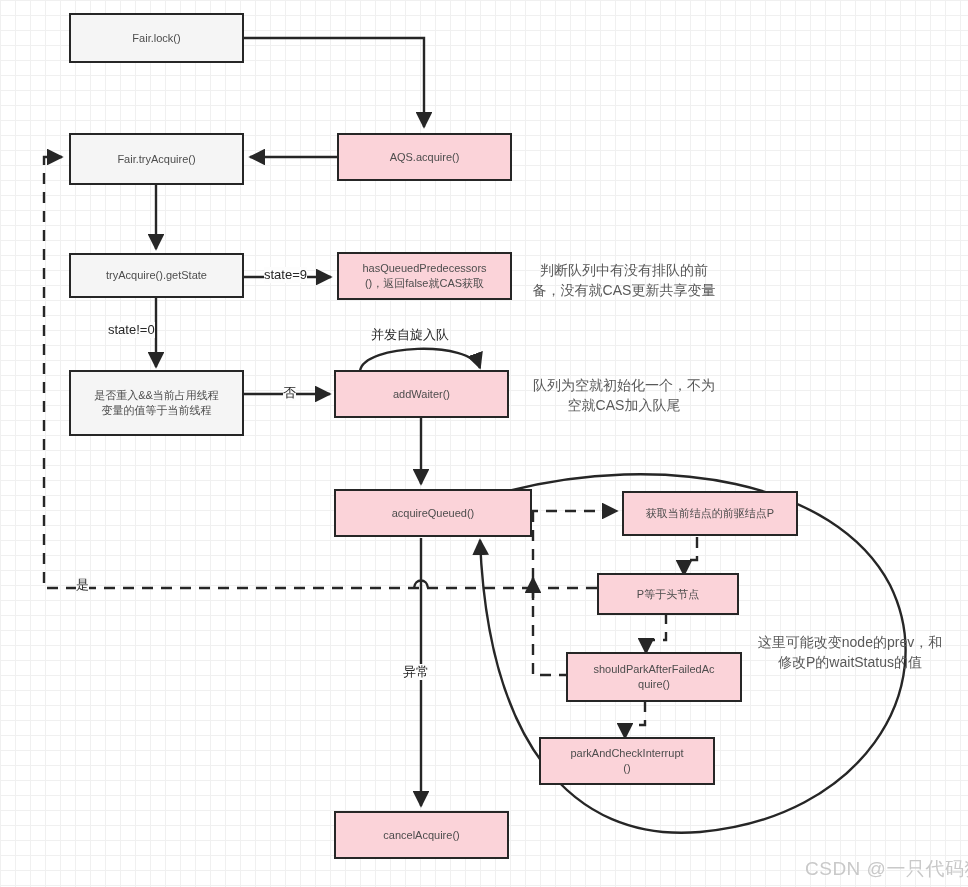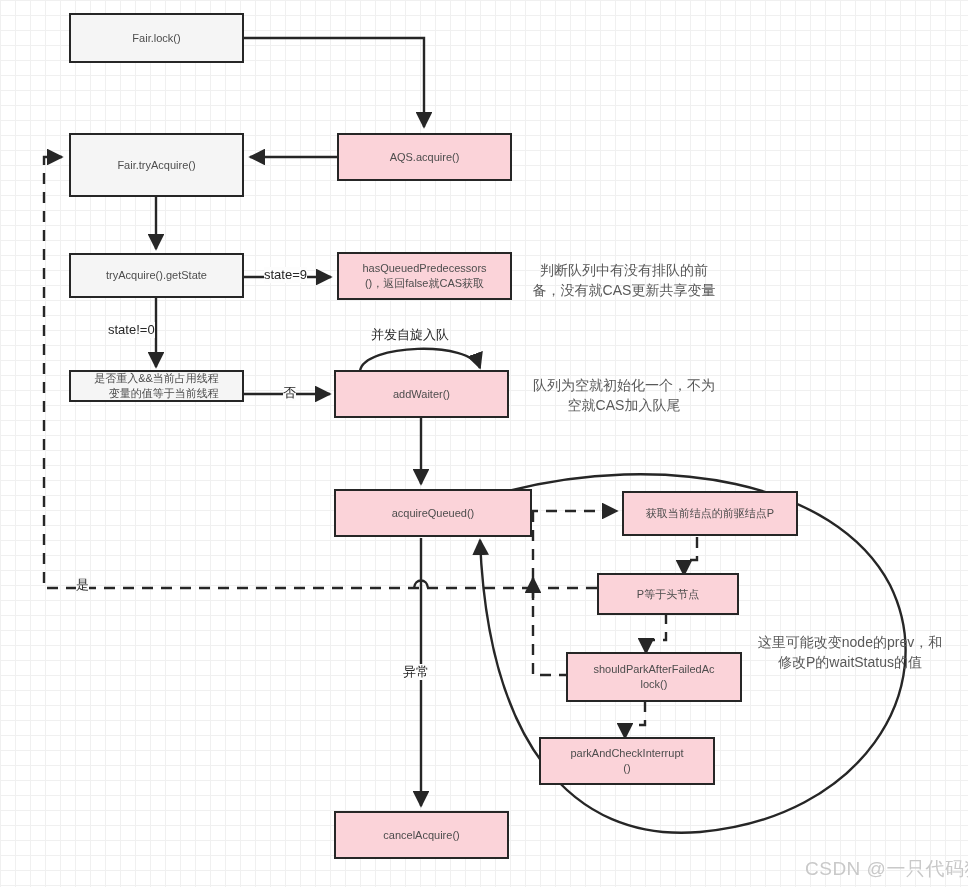--- a/index.html
+++ b/index.html
@@ -139,34 +139,34 @@
   </svg>
 
   <div class="node plain" style="left:69px; top:13px; width:175px; height:50px;">
     <span>Fair.lock()</span>
   </div>
 
   <div class="node pinkish" style="left:337px; top:133px; width:175px; height:48px;">
     <span>AQS.acquire()</span>
   </div>
 
-  <div class="node plain" style="left:69px; top:133px; width:175px; height:64px;">
+  <div class="node plain" style="left:69px; top:133px; width:175px; height:52px;">
     <span>Fair.tryAcquire()</span>
   </div>
 
   <div class="node plain" style="left:69px; top:253px; width:175px; height:45px;">
     <span>tryAcquire().getState</span>
   </div>
 
   <div class="node pinkish" style="left:337px; top:252px; width:175px; height:48px;">
     <span>hasQueuedPredecessors
 ()，返回false就CAS获取</span>
   </div>
 
-  <div class="node plain" style="left:69px; top:370px; width:175px; height:32px;text-align:right;">
+  <div class="node plain" style="left:69px; top:370px; width:175px; height:66px;">
     <span>是否重入&amp;&amp;当前占用线程
 变量的值等于当前线程</span>
   </div>
 
   <div class="node pinkish" style="left:334px; top:370px; width:175px; height:48px;">
     <span>addWaiter()</span>
   </div>
 
   <div class="node pinkish" style="left:334px; top:489px; width:198px; height:48px;">
     <span>acquireQueued()</span>
@@ -175,21 +175,21 @@
   <div class="node pinkish" style="left:622px; top:491px; width:176px; height:45px;">
     <span>获取当前结点的前驱结点P</span>
   </div>
 
   <div class="node pinkish" style="left:597px; top:573px; width:142px; height:42px;">
     <span>P等于头节点</span>
   </div>
 
   <div class="node pinkish" style="left:566px; top:652px; width:176px; height:50px;">
     <span>shouldParkAfterFailedAc
-lock()</span>
+quire()</span>
   </div>
 
   <div class="node pinkish" style="left:539px; top:737px; width:176px; height:48px;">
     <span>parkAndCheckInterrupt
 ()</span>
   </div>
 
   <div class="node pinkish" style="left:334px; top:811px; width:175px; height:48px;">
     <span>cancelAcquire()</span>
   </div>

